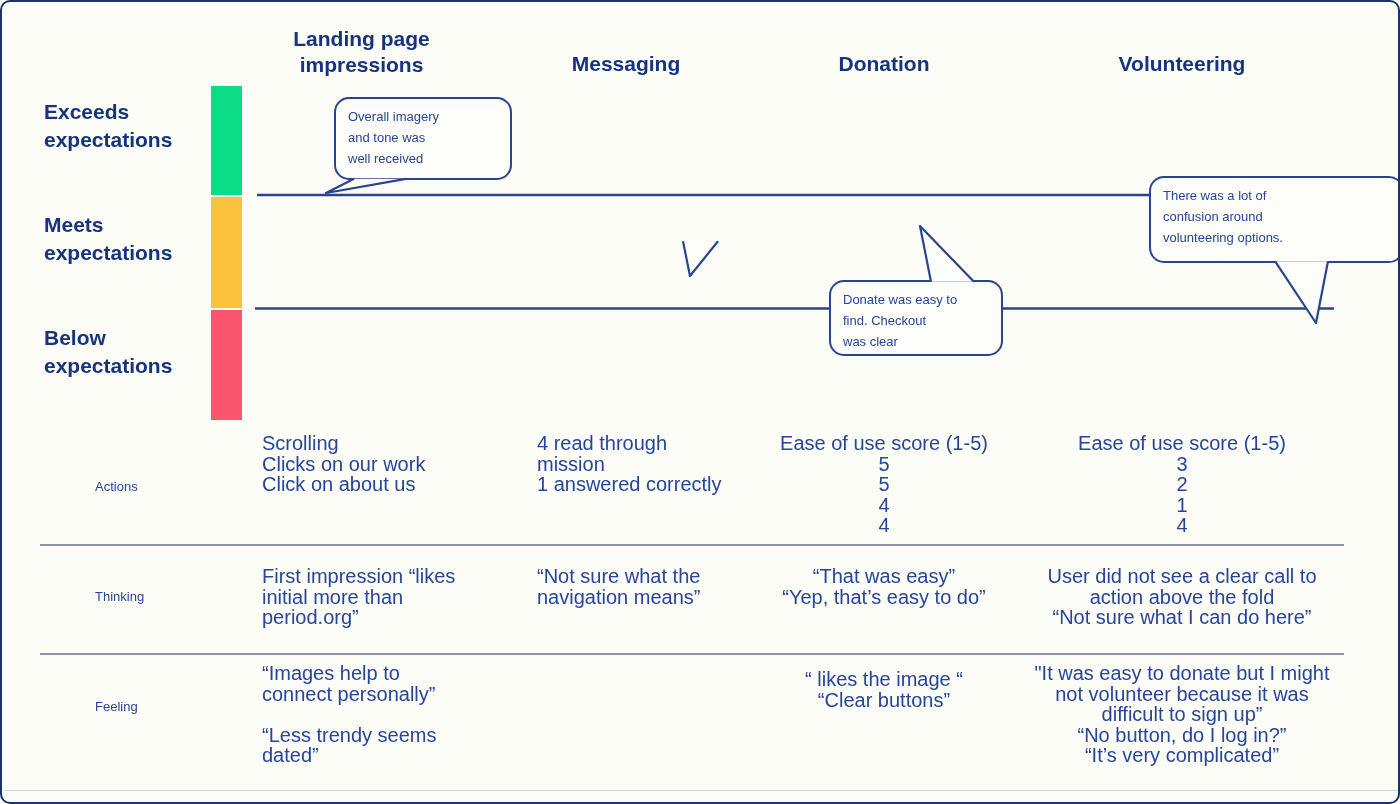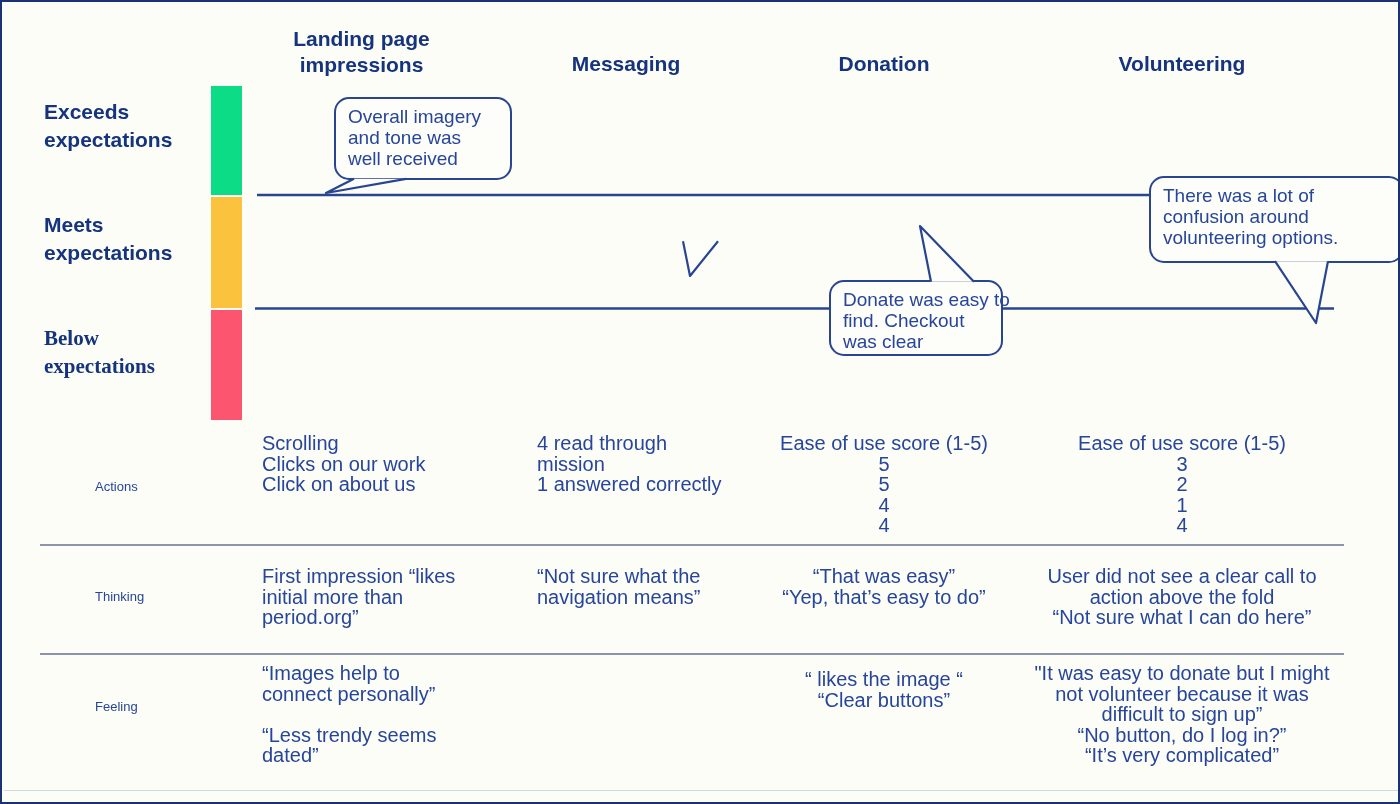--- a/index.html
+++ b/index.html
@@ -8,21 +8,21 @@
     --ink-soft:#27459b;
     --line:#2a458f;
     --sep:#8d93ab;
     --footer-line:#ccd9ea;
     --bubble-fill:#fdfefa;
   }
   html,body{margin:0;padding:0;background:#fff;}
   body{font-family:"Liberation Sans","DejaVu Sans",sans-serif;}
   .canvas{
     position:relative;width:1400px;height:804px;box-sizing:border-box;
-    background:var(--bg);border:2px solid #1b3272;border-radius:0;
+    background:var(--bg);border:2px solid #1b3272;border-radius:10px;
     overflow:hidden;color:var(--ink);
   }
   .abs{position:absolute;}
   .col-header{
     font-weight:bold;font-size:21px;line-height:26px;color:#16337e;
     text-align:center;white-space:pre;z-index:4;
   }
   .scale-label{
     font-weight:bold;font-size:21px;line-height:28px;color:#16337e;
     white-space:pre;z-index:4;
@@ -30,21 +30,21 @@
   .bar-seg{width:31px;z-index:2;}
   .row-label{font-size:13px;color:var(--ink-soft);z-index:4;margin-left:48px;}
   .cell{
     font-size:20px;line-height:20.5px;color:var(--ink-soft);
     white-space:pre;z-index:4;
   }
   .cell.centered{text-align:center;}
   .bubble{
     box-sizing:border-box;background:var(--bubble-fill);
     border:2px solid var(--line);border-radius:15px;
-    font-size:19px;line-height:21px;color:var(--ink-soft);
+    font-size:13px;line-height:21px;color:var(--ink-soft);
     padding:7px 12px;white-space:pre;z-index:5;
   }
   svg.layer{position:absolute;left:0;top:0;pointer-events:none;}
   .lines-layer{z-index:3;}
   .tails-layer{z-index:6;}
   .separator{height:2px;background:var(--sep);z-index:1;}
   .footer-line{height:1px;background:var(--footer-line);z-index:1;}
 </style>
 </head>
 <body>
@@ -54,21 +54,21 @@
   <div class="abs col-header" style="left:262px;top:24px;width:195px;">Landing page
 impressions</div>
   <div class="abs col-header" style="left:524px;top:49px;width:200px;">Messaging</div>
   <div class="abs col-header" style="left:782px;top:49px;width:200px;">Donation</div>
   <div class="abs col-header" style="left:1080px;top:49px;width:200px;">Volunteering</div>
 
   <div class="abs scale-label" style="left:42px;top:96px;">Exceeds
 expectations</div>
   <div class="abs scale-label" style="left:42px;top:209px;">Meets
 expectations</div>
-  <div class="abs scale-label" style="left:42px;top:322px;font-family:Liberation Serif, serif;">Below
+  <div class="abs scale-label" style="left:42px;top:322px;">Below
 expectations</div>
 
   <div class="abs bar-seg" style="left: 209px; top: 84px; height: 109px; background: rgb(13, 220, 134);"></div>
   <div class="abs bar-seg" style="left: 209px; top: 195px; height: 111px; background: rgb(251, 195, 61);"></div>
   <div class="abs bar-seg" style="left: 209px; top: 308px; height: 110px; background: rgb(251, 85, 112);"></div>
 
   <svg class="layer lines-layer" width="1400" height="804" viewBox="0 0 1400 804">
     <line x1="255" y1="193" x2="1147" y2="193" stroke="#2a458f" stroke-width="2.4"></line>
     <line x1="253" y1="306.5" x2="1332" y2="306.5" stroke="#2a458f" stroke-width="2.4"></line>
   </svg>

